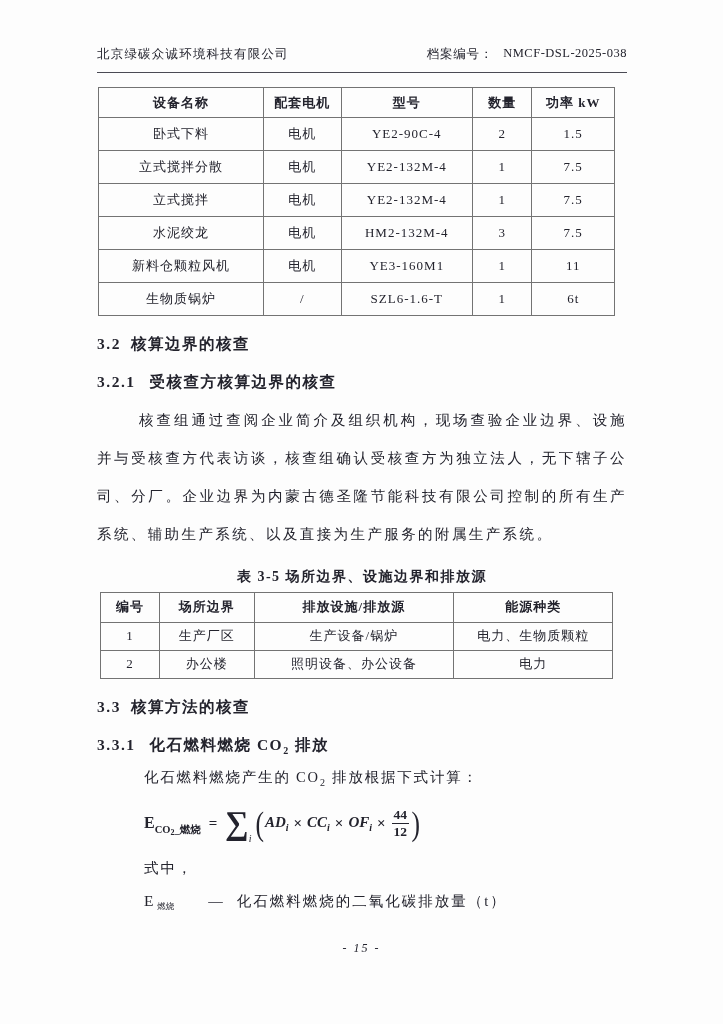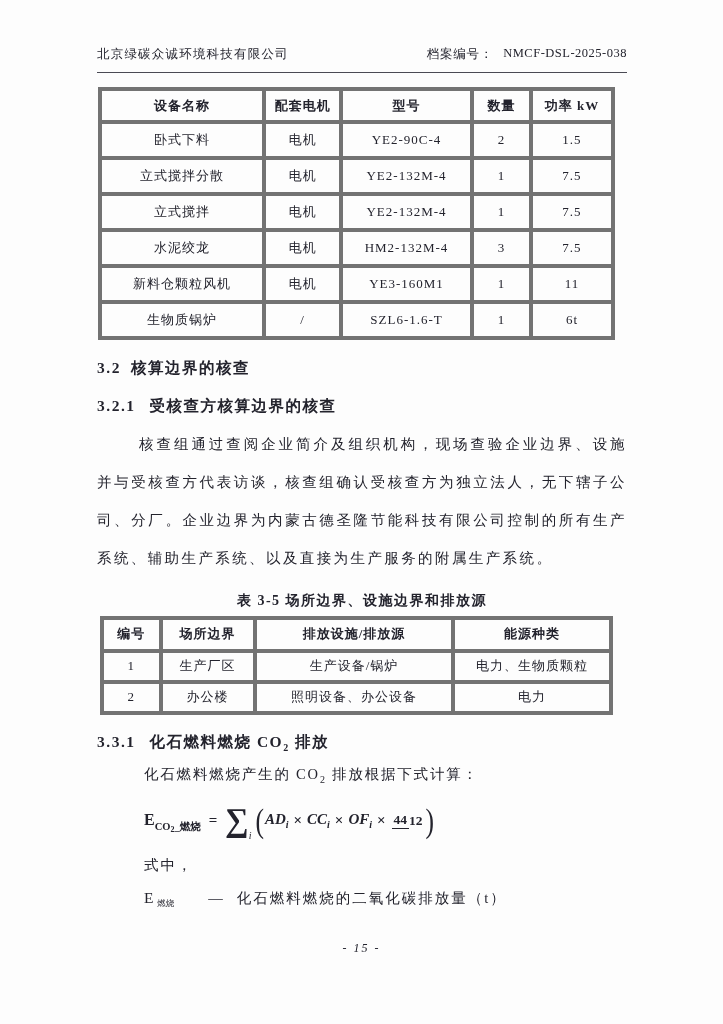--- a/index.html
+++ b/index.html
@@ -22,21 +22,21 @@
     display:flex;justify-content:space-between;align-items:flex-end;
     font-size:12.5px;letter-spacing:1.2px;
     padding-bottom:9px;
     border-bottom:1.5px solid #4a4a54;
   }
   .doc-header .right{display:flex;gap:10px;letter-spacing:0.8px;}
   .doc-no{letter-spacing:0.5px;}
   
   table{border-collapse:collapse;table-layout:fixed;}
   td,th{
-    border:4px solid #737373;
+    border:1px solid #737373;
     text-align:center;vertical-align:middle;
     font-size:13px;
     padding:0 2px;
     letter-spacing:1px;
   }
   th{font-weight:bold;}
   .equip-table{width:517px;margin:14px auto 0 1px;}
   .equip-table th{height:29px;}
   .equip-table td{height:32px;}
   .c-eq0{width:32%;} .c-eq1{width:15%;} .c-eq2{width:25.5%;} .c-eq3{width:11.5%;} .c-eq4{width:16%;}
@@ -86,21 +86,21 @@
   .f-lhs-sub .subsub{font-size:8px;vertical-align:-2px;}
   .f-eq{margin:0 8px;font-weight:bold;}
   .sigma-wrap{display:inline-flex;align-items:flex-end;margin-right:2px;}
   .sigma{font-size:33px;line-height:0.9;font-weight:bold;}
   .sigma-sub{font-size:10px;font-style:italic;position:relative;top:6px;}
   .paren{font-size:34px;font-weight:300;line-height:0.8;transform:scaleX(0.75);}
   .term{font-style:italic;font-weight:bold;letter-spacing:0;}
   .term sub{font-size:10px;font-style:italic;}
   .times{margin:0 5px;font-weight:bold;}
   .frac{
-    display:inline-flex;flex-direction:row;align-items:center;
+    display:inline-flex;flex-direction:column;align-items:center;
     font-size:13.5px;font-weight:bold;line-height:1.15;margin:0 1px;
   }
   .frac .num{border-bottom:1.3px solid #23232d;padding:0 2px;}
   
   .where-line{margin:10px 0 0 47px;font-size:14.5px;letter-spacing:2px;}
   .def-line{
     margin:14px 0 0 47px;
     font-size:14.5px;letter-spacing:2px;
     display:flex;align-items:baseline;
   }
@@ -224,20 +224,24 @@
     </tr>
     <tr>
       <td>2</td>
       <td>办公楼</td>
       <td>照明设备、办公设备</td>
       <td>电力</td>
     </tr>
   </tbody>
     </table>
 
+  <div class="sec-h lvl2">
+    <span>3.3</span>
+    <span>核算方法的核查</span>
+  </div>
 
   <div class="sec-h lvl3">
     <span>3.3.1</span>
     <span>
       <span>化石燃料燃烧 CO</span><sub class="small2">2</sub><span> 排放</span>
     </span>
   </div>
 
   <div class="intro-line">
     <span>化石燃料燃烧产生的 CO</span><sub class="small2">2</sub><span> 排放根据下式计算：</span>

